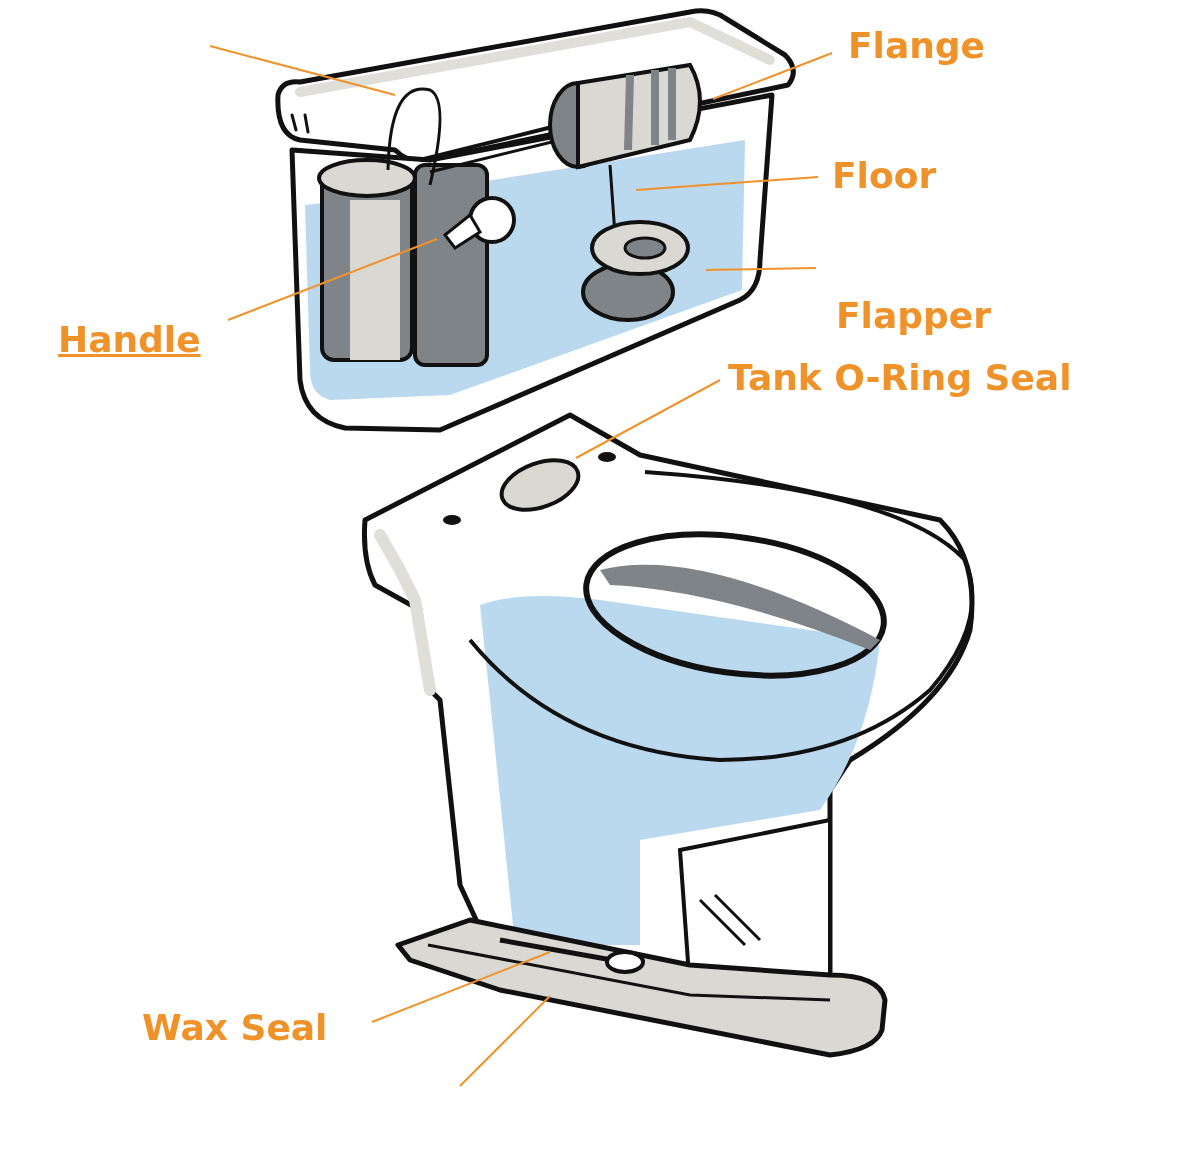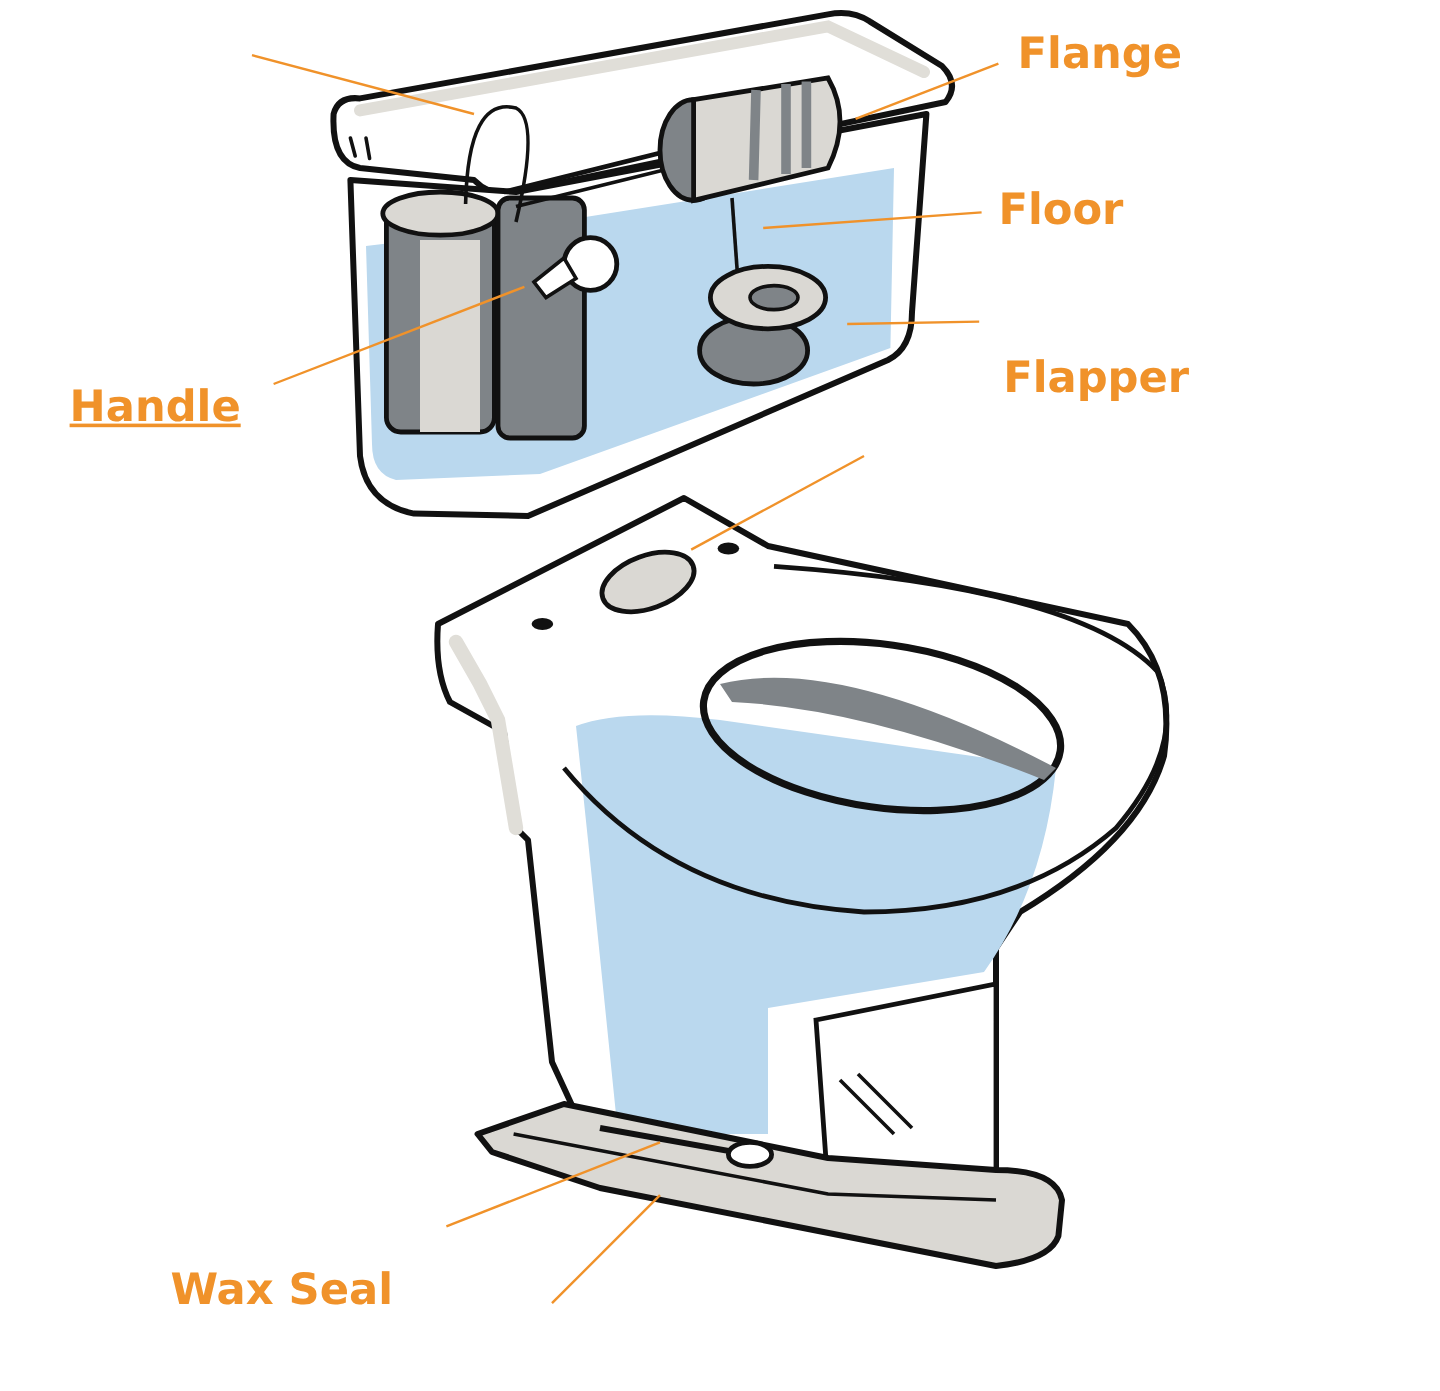--- a/index.html
+++ b/index.html
@@ -90,14 +90,15 @@
       <line x1="372" y1="1022" x2="550" y2="952"></line>
       <line x1="460" y1="1086" x2="550" y2="996"></line>
     </g>
   </svg>
 
   
   <div class="label" style="left:848px;top:28px;">Flange</div>
   <div class="label" style="left:832px;top:158px;">Floor</div>
   <div class="label" style="left:836px;top:252px;margin-top:46px;">Flapper</div>
   <div class="label" style="left:58px;top:322px;text-decoration:underline;">Handle</div>
-  <div class="label" style="left:142px;top:1010px;margin-top:48px;">Wax Seal</div>
+  <div class="label" style="left:728px;top:360px;">Tank O-Ring Seal</div>
+  <div class="label" style="left:142px;top:1010px;">Wax Seal</div>
 </div>
 
 </body></html>

